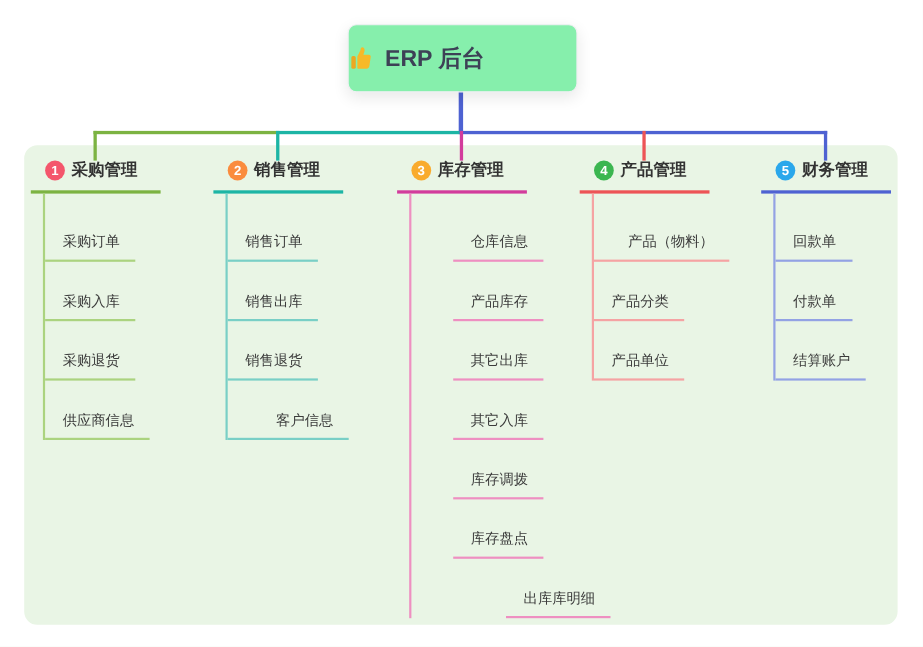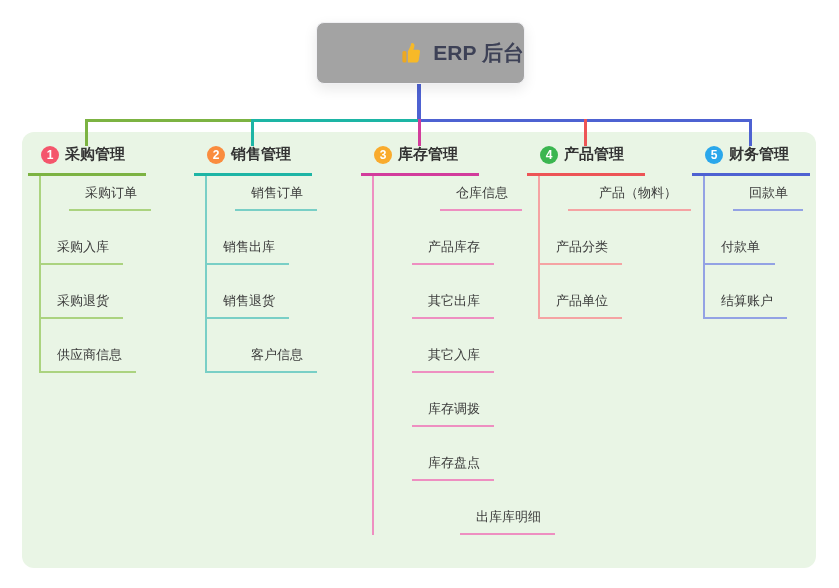--- a/index.html
+++ b/index.html
@@ -7,23 +7,23 @@
     width:839px; height:588px; position:relative; overflow:hidden;
     background:#ffffff;
     font-family:"Liberation Sans","DejaVu Sans",sans-serif;
   }
   .panel {
     position:absolute; left:22px; top:132px; width:794px; height:436px;
     background:#e9f5e5; border-radius:12px; z-index:0;
   }
   .root-node {
     position:absolute; left:316px; top:22px; width:207px; height:60px;
-    background:#a3a3a3; border:1px solid #f0f0f3; border-radius:8px;
+    background:#86efac; border:1px solid #f0f0f3; border-radius:8px;
     box-shadow:0 5px 14px rgba(0,0,0,0.09);
-    display:flex; align-items:center; justify-content:flex-end; gap:10px;
+    display:flex; align-items:center; justify-content:flex-start; gap:10px;
     font-size:21px; font-weight:600; color:#3d4156; z-index:3;
   }
   .root-node .thumb { display:flex; align-items:center; }
   .connector { position:absolute; z-index:1; }
   .bus-seg { position:absolute; top:119px; height:3px; }
   .drop { position:absolute; top:119px; width:3px; height:27px; }
   .root-drop { position:absolute; left:417px; top:82px; width:4px; height:40px; }
   .branch { position:absolute; top:145px; z-index:2; }
   .branch-header {
     display:flex; align-items:center; gap:6px; box-sizing:border-box;
@@ -35,21 +35,21 @@
     color:#ffffff; font-size:12px; font-weight:700;
     display:flex; align-items:center; justify-content:center;
   }
   .children { margin-left:11px; border-left:2px solid; }
   .child {
     display:flex; align-items:flex-end; height:54px; box-sizing:border-box;
     padding:0 14px 7px 16px; border-bottom:2px solid;
     width:fit-content; min-width:70px;
     font-size:13px; color:#3b3b3b; white-space:nowrap;
   }
-  .child:first-child { height:35px;margin-left:28px; }
+  .child:first-child { height:62px; }
 </style>
 </head>
 <body>
 
 <div class="panel" style="background: rgb(233, 245, 229);"></div>
 
 <div class="root-node">
   <span class="thumb">
     <svg width="23" height="23" viewBox="0 0 24 24" aria-hidden="true">
       <path fill="#f7b928" d="M8.2 9.8 11 4.1c.2-.5.4-1.1.4-1.6 0-.8.6-1.5 1.4-1.5 1.3 0 2.3 1.2 2.3 2.6 0 .8-.2 1.7-.5 2.6l-.7 1.8h5.3c1.1 0 1.9 1 1.7 2.1l-1.3 8.6c-.2 1.6-1.6 2.8-3.2 2.8H9.2c-.6 0-1-.4-1-1V9.8z"></path>

